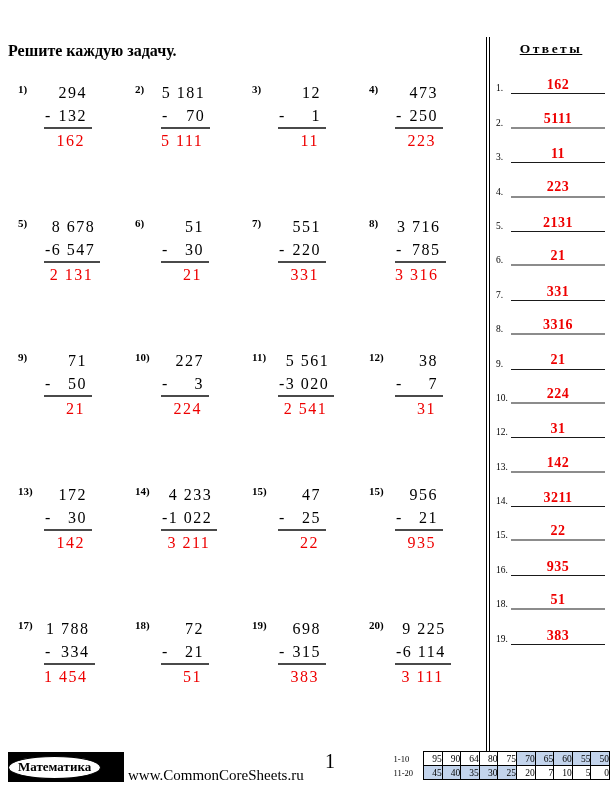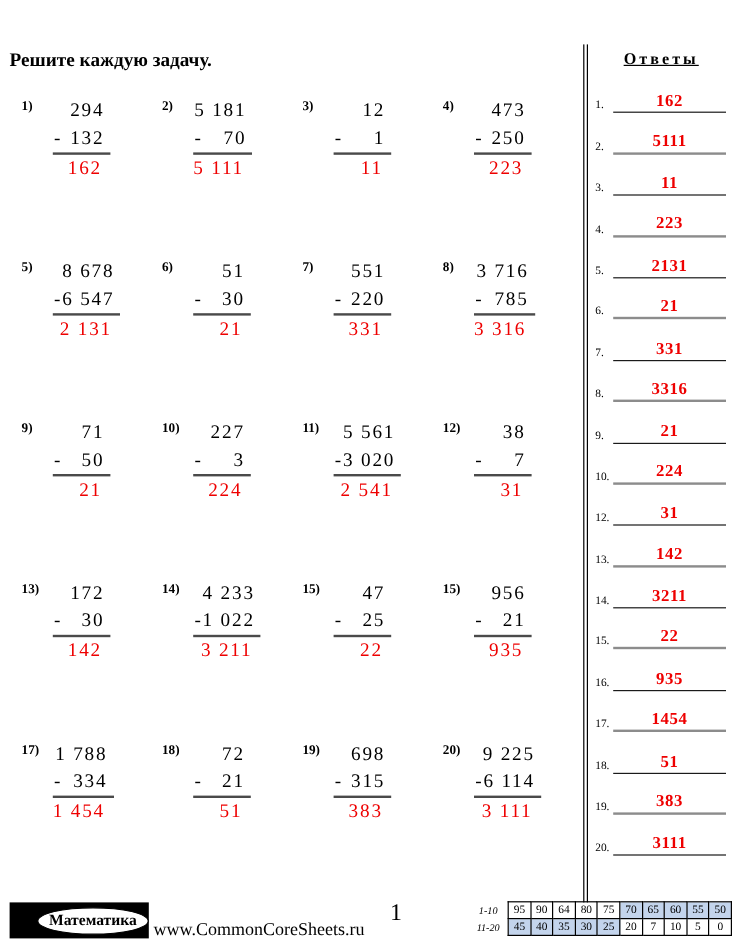--- a/index.html
+++ b/index.html
@@ -45,31 +45,31 @@
   .anum { position:absolute; left:6px; bottom:1px; font-size:9.5px; }
   .aval {
     position:absolute; left:21px; right:7px; bottom:0; text-align:center;
     color:#ee0000; font-weight:bold; font-size:14px; letter-spacing:0.5px;
     border-bottom:1.5px solid #1a1a1a; line-height:1.15;
   }
   .arow:nth-child(even) .aval { border-bottom:2px solid #8c8c8c; }
   
   .brand {
     position:absolute; left:8px; top:752px; width:116px; height:30px; background:#000;
-    display:flex; align-items:center; justify-content:flex-end;
+    display:flex; align-items:center; justify-content:flex-start;
   }
   .brand-oval {
     background:#fff; border:1px solid #000; border-radius:50%;
     padding:2px 9px 3px; font-weight:bold; font-size:13px; white-space:nowrap;
   }
   .website { position:absolute; left:128px; top:767px; font-size:15px; }
   .pagenum { position:absolute; left:290px; top:750px; width:80px; text-align:center; font-size:20px; }
   table.score { position:absolute; top:751px; right:2px; border-collapse:collapse; font-size:9.5px; }
-  table.score td { border:1px solid #000; width:18.6px; height:14px; text-align:center; padding:0; }
-  table.score td.lbl { border:none; width:30px; text-align:center; padding-right:3px; font-size:8.5px;font-style:italic; }
+  table.score td { border:1px solid #000; width:18.6px; height:14px; text-align:right; padding:0; }
+  table.score td.lbl { border:none; width:30px; text-align:left; padding-right:3px; font-size:8.5px; }
   table.score td.hl { background:#c3d4ec; }
 </style>
 </head>
 <body>
 
 <div class="page">
 
   <div class="instruction">Решите каждую задачу.</div>
 
   <div class="grid">
@@ -373,34 +373,26 @@
         </div>
       <div class="arow">
           <span class="anum">15.</span>
           <span class="aval">22</span>
         </div>
       <div class="arow">
           <span class="anum">16.</span>
           <span class="aval">935</span>
         </div>
       <div class="arow">
-          <span class="anum">17.</span>
-          <span class="aval">1454</span>
-        </div>
-      <div class="arow">
           <span class="anum">18.</span>
           <span class="aval">51</span>
         </div>
       <div class="arow">
           <span class="anum">19.</span>
           <span class="aval">383</span>
-        </div>
-      <div class="arow">
-          <span class="anum">20.</span>
-          <span class="aval">3111</span>
         </div>
     </div>
   </div>
 
   <div class="brand">
     <span class="brand-oval">Математика</span>
   </div>
   <div class="website">www.CommonCoreSheets.ru</div>
   <div class="pagenum">1</div>
 

